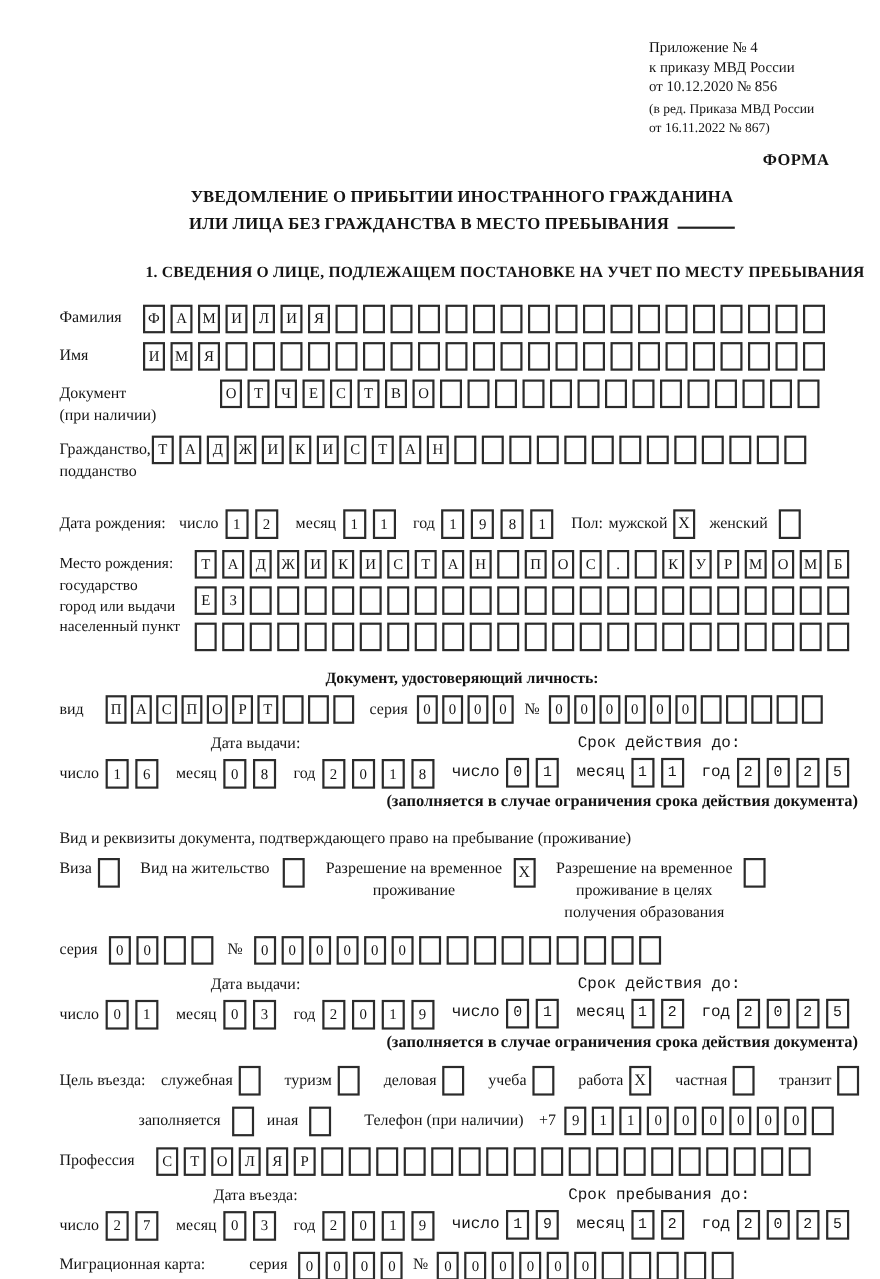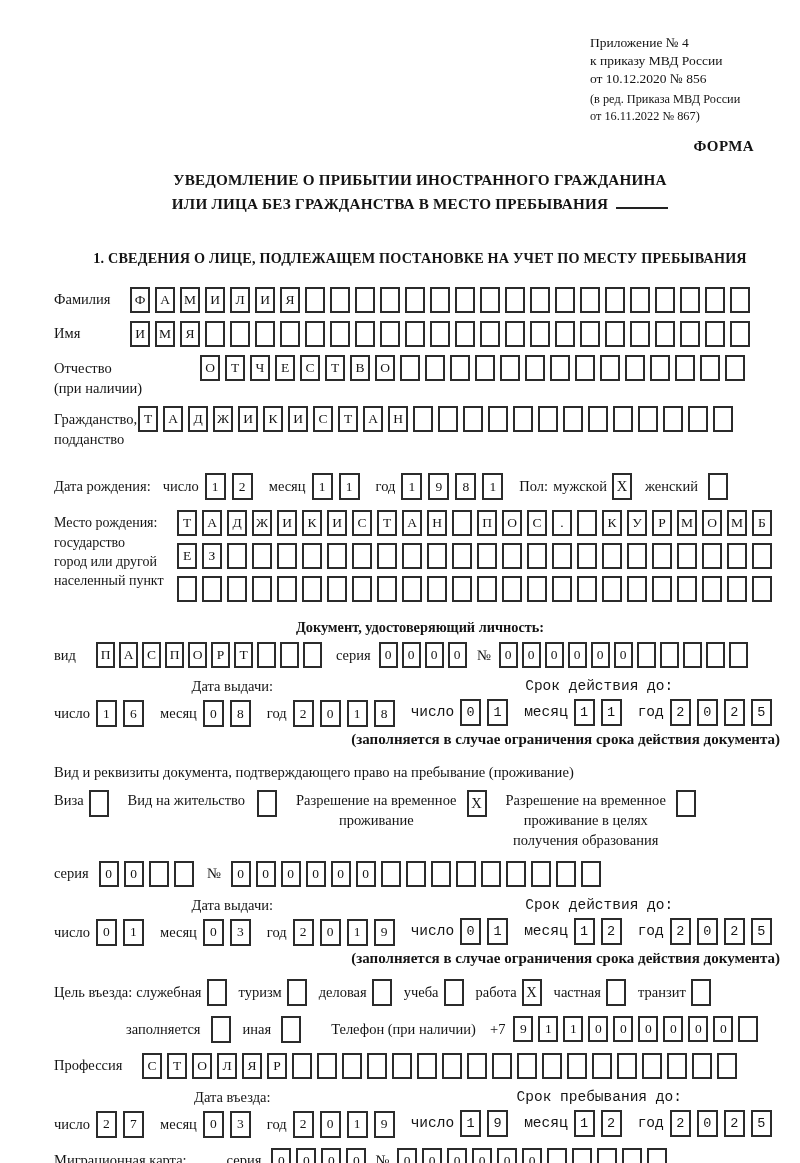--- a/index.html
+++ b/index.html
@@ -8,21 +8,21 @@
   .nowrap{white-space:nowrap;}
 
   
   .hdr{margin-left:auto;width:196px;font-size:13.5px;line-height:1.34;}
   .hdr-rev{font-size:12.3px;margin-top:3px;line-height:1.34;}
   .form-label{text-align:right;padding-right:32px;font-weight:bold;font-size:15px;margin-top:14px;letter-spacing:.4px;}
 
   
   .title{text-align:center;font-weight:bold;font-size:15.2px;line-height:1.55;margin-top:13px;letter-spacing:.2px;}
   .uline{display:inline-block;width:52px;border-bottom:2.5px solid #222;height:.85em;margin-left:8px;}
-  .sec{font-weight:bold;font-size:14.2px;margin-top:35px;text-align:center;letter-spacing:.2px;}
+  .sec{font-weight:bold;font-size:14.2px;margin-top:25px;text-align:right;letter-spacing:.2px;}
 
   
   .row{display:flex;align-items:flex-start;margin-top:8px;flex-wrap:nowrap;}
   .lbl{font-size:14.5px;line-height:1.32;white-space:nowrap;}
   .lblcol{font-size:14.5px;line-height:1.38;padding-top:3px;}
   .cells{display:flex;flex-wrap:nowrap;}
   .cell{flex:0 0 auto;width:20px;height:26px;border:2px solid #2b2b2b;box-sizing:border-box;margin-right:5px;
         display:flex;align-items:center;justify-content:center;font-size:13.5px;background:#fff;}
   .cellstack .cells{margin-bottom:7px;}
   .tight .cell{width:19px;margin-right:4px;}
@@ -137,21 +137,21 @@
         <span class="cell"></span>
         <span class="cell"></span>
         <span class="cell"></span>
         <span class="cell"></span>
         <span class="cell"></span>
       </span>
   </div>
 
   <div class="row">
     <span class="lblcol w-otch">
-      <span class="nowrap" style="display:block">Отчество</span>
+      <span class="nowrap" style="display:block">Документ</span>
       <span class="nowrap" style="display:block">(при наличии)</span>
     </span>
     <span class="cells">
         <span class="cell">О</span>
         <span class="cell">Т</span>
         <span class="cell">Ч</span>
         <span class="cell">Е</span>
         <span class="cell">С</span>
         <span class="cell">Т</span>
         <span class="cell">В</span>
@@ -229,21 +229,21 @@
     <span class="lbl" style="margin-left:5px;">мужской</span>
     <span class="cbx">X</span>
     <span class="lbl" style="margin-left:8px;">женский</span>
     <span class="cbx" style="margin-left:10px;"></span>
   </div>
 
   <div class="row" style="margin-top:10px;">
     <span class="lblcol w-mesto">
       <span style="display:block">Место рождения:</span>
       <span style="display:block">государство</span>
-      <span style="display:block">город или другой</span>
+      <span style="display:block">город или выдачи</span>
       <span style="display:block">населенный пункт</span>
     </span>
     <span class="cellstack">
       <span class="cells">
           <span class="cell">Т</span>
           <span class="cell">А</span>
           <span class="cell">Д</span>
           <span class="cell">Ж</span>
           <span class="cell">И</span>
           <span class="cell">К</span>
@@ -511,21 +511,21 @@
             <span class="cell">2</span>
             <span class="cell">0</span>
             <span class="cell">2</span>
             <span class="cell">5</span>
           </span>
       </div>
     </div>
   </div>
   <div class="note">(заполняется в случае ограничения срока действия документа)</div>
 
-  <div class="row" style="align-items:center;margin-top:12px;">
+  <div class="row" style="align-items:center;margin-top:12px;justify-content:space-between;">
     <span class="lbl" style="margin-right:4px;">Цель въезда:</span>
     <span class="purpose-item">
       <span class="lbl">служебная</span>
       <span class="cbx"></span>
     </span>
     <span class="purpose-item">
       <span class="lbl">туризм</span>
       <span class="cbx"></span>
     </span>
     <span class="purpose-item">

